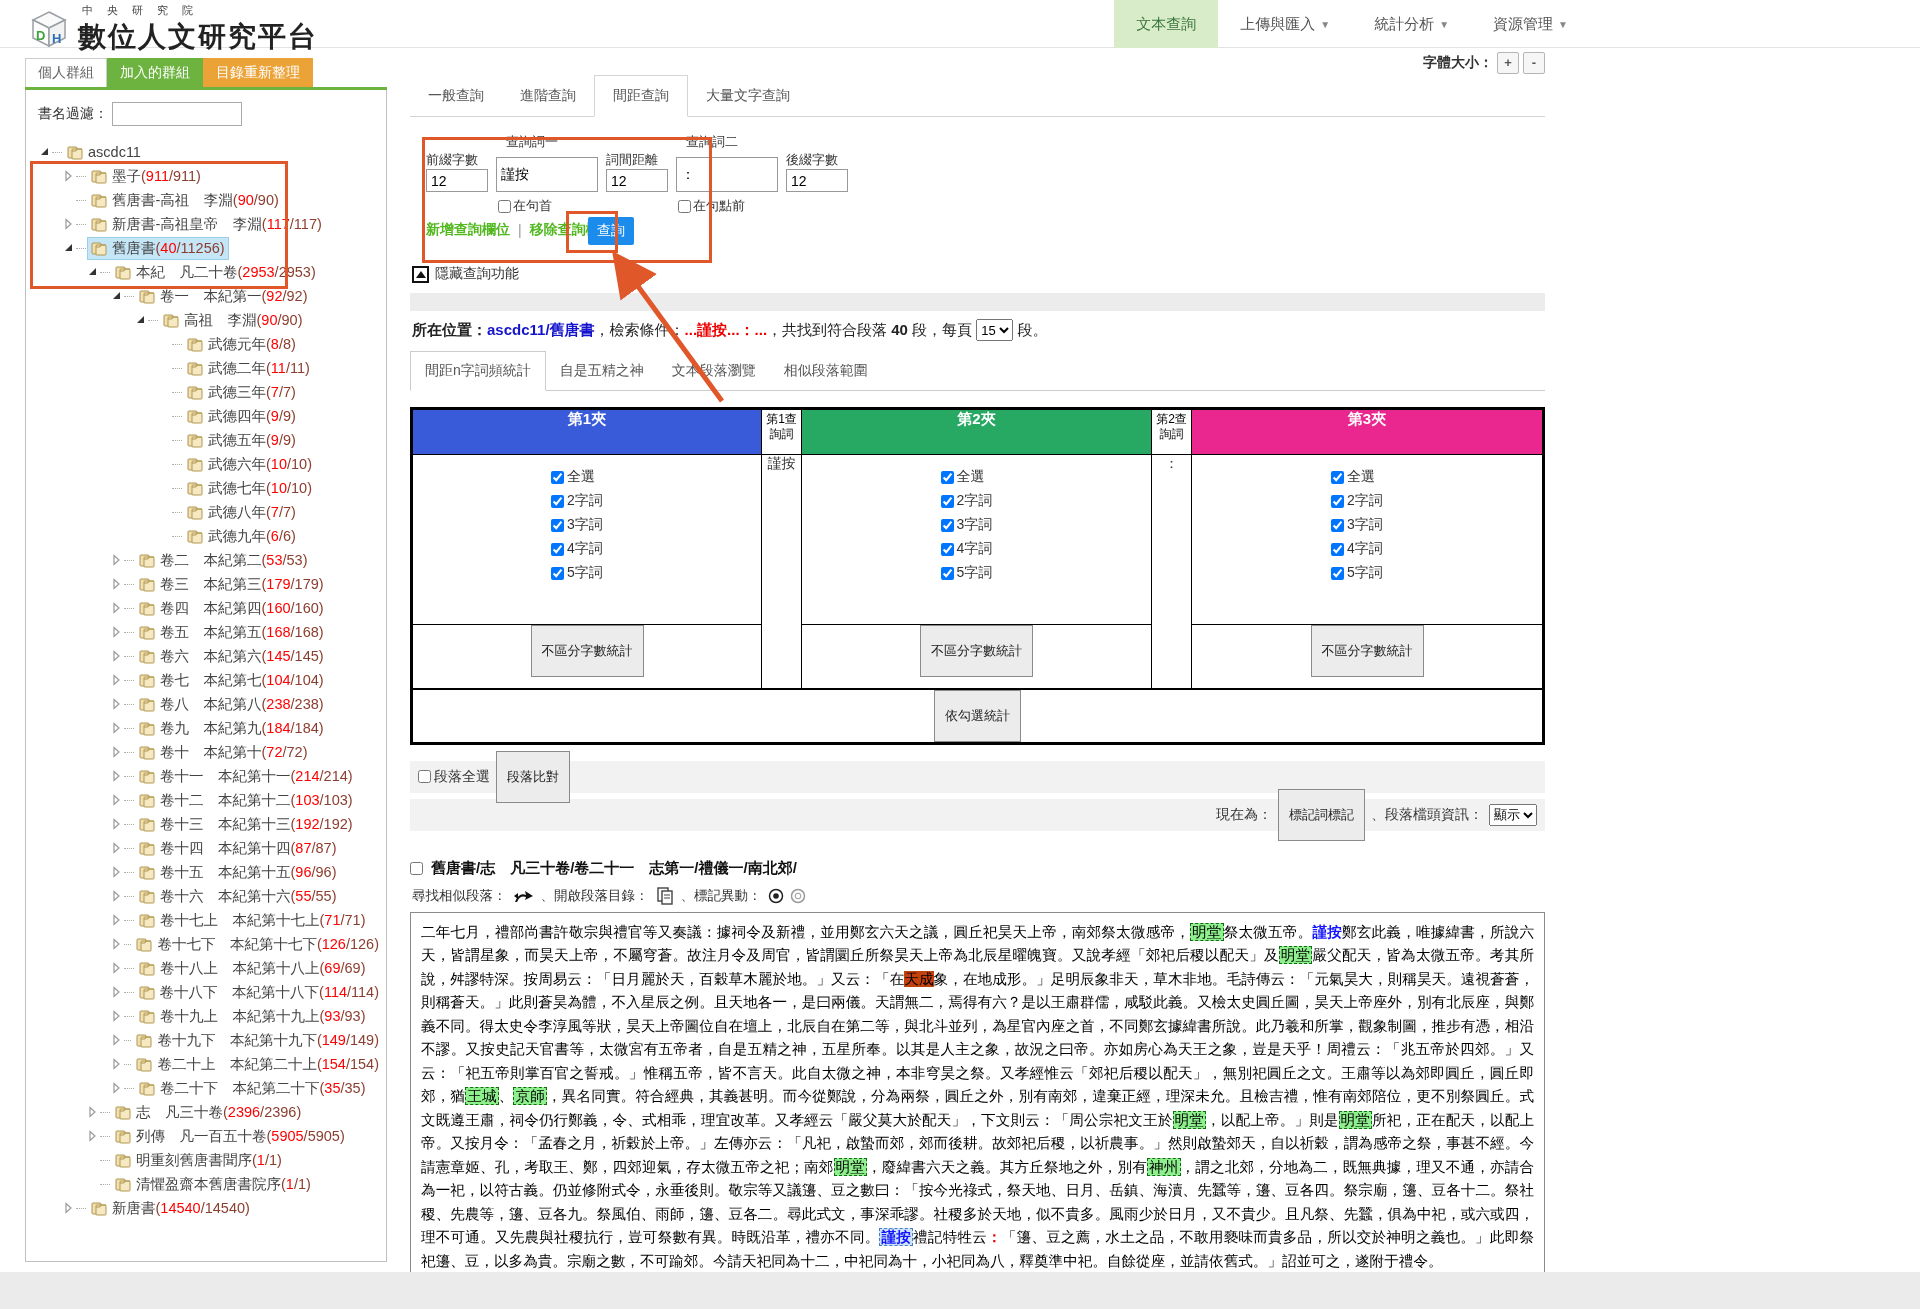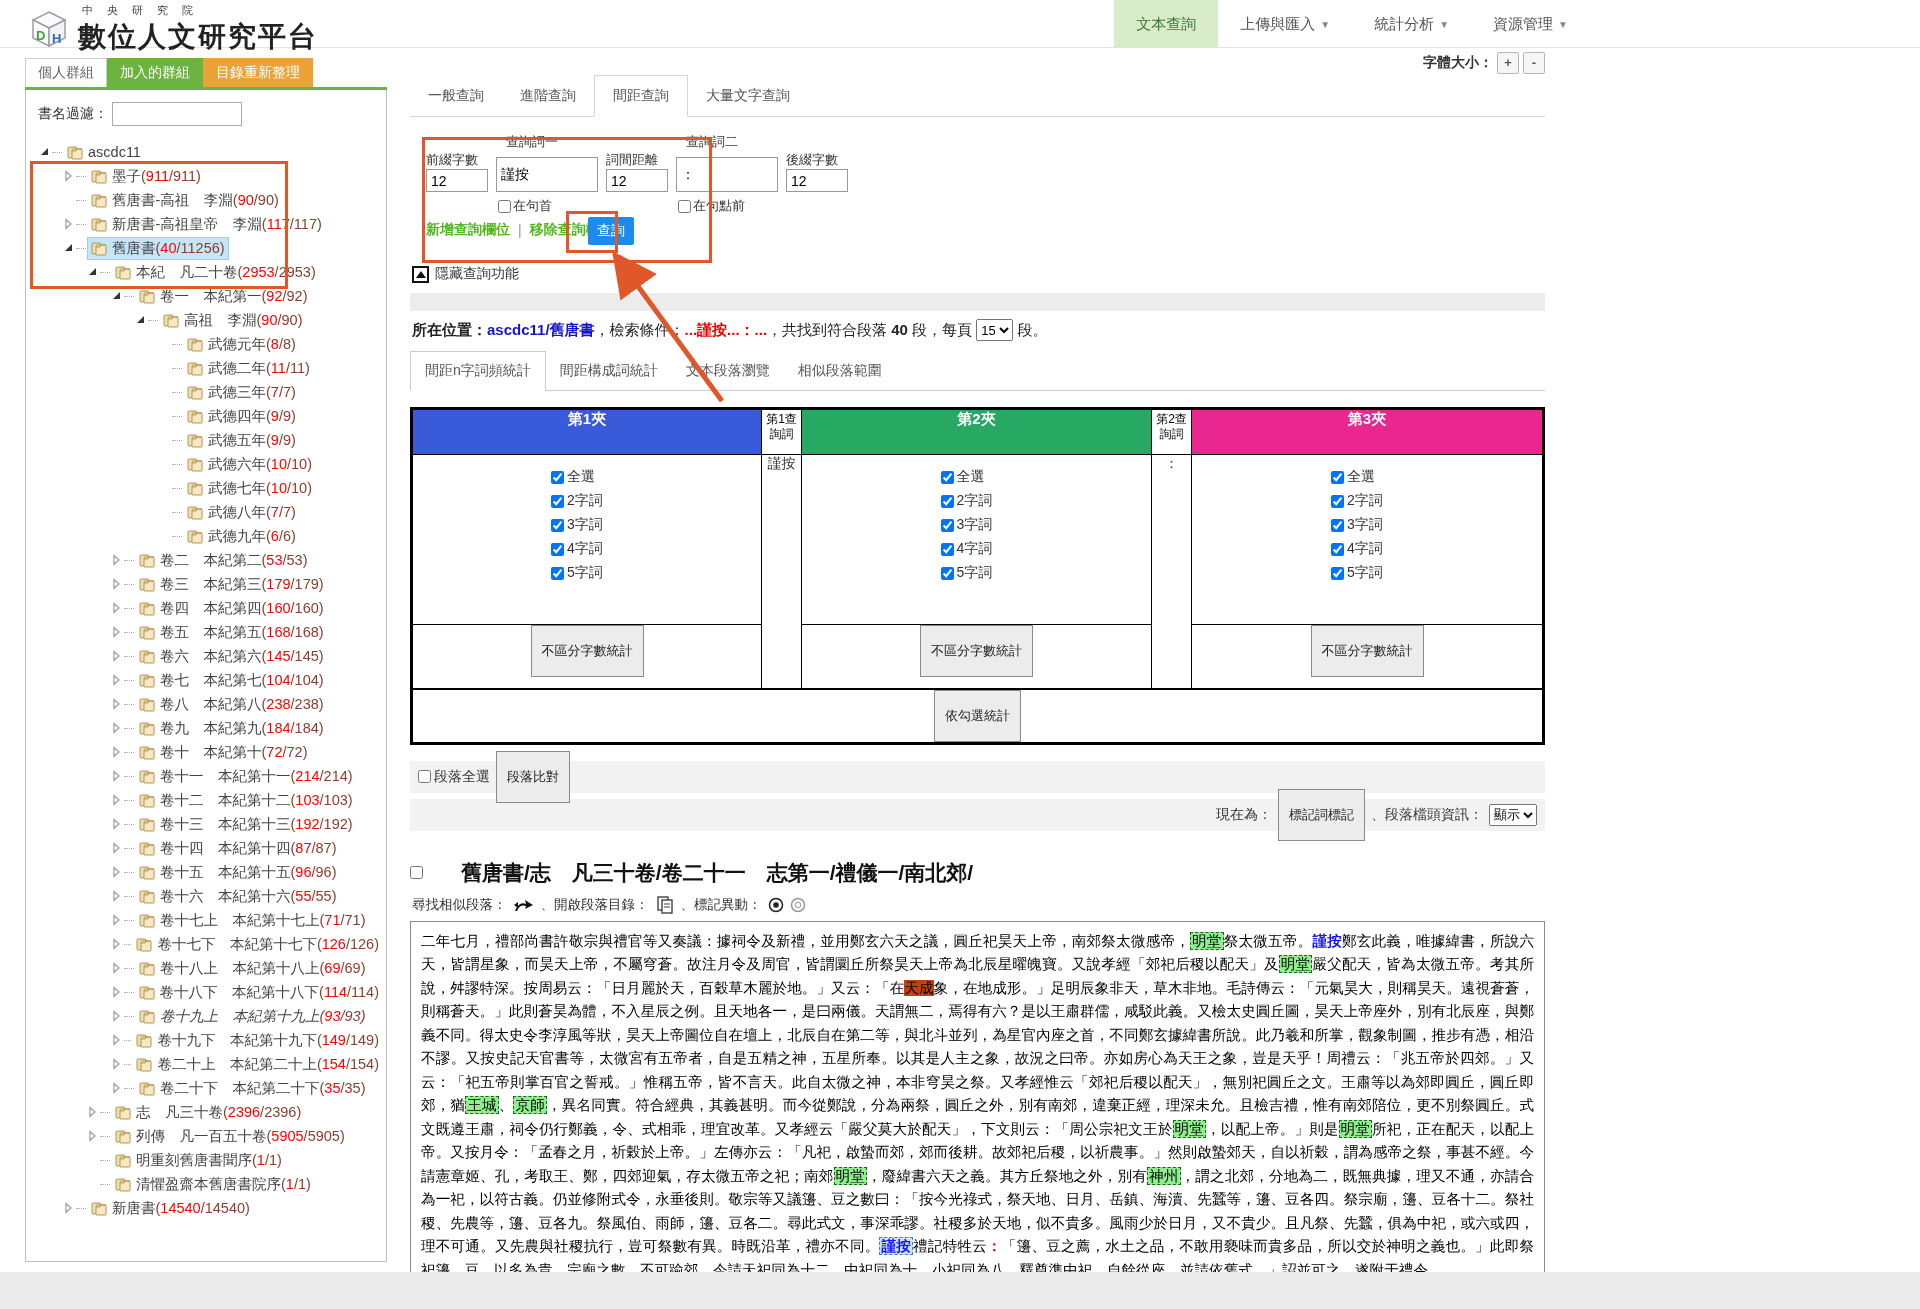--- a/index.html
+++ b/index.html
@@ -79,21 +79,21 @@
   td.mid { vertical-align:middle; text-align:center; font-size:14px; }
   td.btnrow { height:64px; text-align:center; vertical-align:middle; border-top:1px solid #bbb !important; }
   td.footer { height:50px; text-align:center; vertical-align:middle; border-top:2px solid #000 !important; }
   .gbtn { background:#ececec; border:1px solid #8a8a8a; font-size:13px; padding:16px 10px; color:#222; cursor:pointer; font-family:inherit; }
 
   .band { height:32px; background:#f2f2f2; margin-top:16px; display:flex; align-items:center; padding:0 8px; font-size:14px; color:#333; gap:6px; }
   .band.right { justify-content:flex-end; margin-top:6px; }
   .band select { font-size:13px; height:22px; }
 
   .doc-title-row { display:flex; align-items:center; gap:8px; margin-top:28px; }
-  .doc-title { font-size:21px; font-weight:bold; color:#111;margin-left:30px; }
+  .doc-title { font-size:15px; font-weight:bold; color:#111; }
   .tools-row { display:flex; align-items:center; gap:6px; font-size:13.5px; color:#333; margin:8px 0 6px 2px; }
   .doc-box { border:1px solid #8a8a8a; padding:8px 10px; font-size:14.6px; line-height:23.5px; text-align:justify; color:#000; margin-top:2px; }
   .mk-g { background:#8df08d; border:1px dashed #17691a; padding:0 1px; }
   .q1 { color:#1414ff; font-weight:bold; }
   .selc { background:#c2410c; }
   .hit1 { background:#cde4f9; color:#1414ff; font-weight:bold; border:1px dashed #4a7dbd; padding:0 1px; }
   .hit2 { color:#ee0000; font-weight:bold; }
   .bottom-strip { position:absolute; left:0; top:1272px; width:1920px; height:37px; background:#ebebeb; }
   .icon { display:inline-flex; vertical-align:middle; }
 </style>
@@ -622,21 +622,21 @@
             <span class="stub"></span>
             <span class="lbl-wrap">
               <svg class="icon" width="17" height="15" viewBox="0 0 17 15">
                 <rect x="1" y="2" width="9" height="11" rx="1" fill="#efe0b0" stroke="#b09550"></rect>
                 <rect x="5" y="4" width="10" height="10" rx="1" fill="#f6e9c2" stroke="#b09550"></rect>
                 <path d="M5 6 h4 l1-2 h5" fill="none" stroke="#b09550"></path>
               </svg>
               <span class="lbl">卷十八下　本紀第十八下<span class="cnt-rest">(</span><span class="cnt-red">114</span><span class="cnt-rest">/114)</span></span>
             </span>
           </div>
-          <div class="tree-row" style="padding-left: 74px; font-style: italic;">
+          <div class="tree-row" style="padding-left: 74px;">
             <svg class="exp" viewBox="0 0 12 12">
               <polygon points="4,1.5 9,6 4,10.5" fill="#fff" stroke="#999" stroke-width="1.2"></polygon>
             </svg>
             <span class="stub"></span>
             <span class="lbl-wrap">
               <svg class="icon" width="17" height="15" viewBox="0 0 17 15">
                 <rect x="1" y="2" width="9" height="11" rx="1" fill="#efe0b0" stroke="#b09550"></rect>
                 <rect x="5" y="4" width="10" height="10" rx="1" fill="#f6e9c2" stroke="#b09550"></rect>
                 <path d="M5 6 h4 l1-2 h5" fill="none" stroke="#b09550"></path>
               </svg>
@@ -814,21 +814,21 @@
     <div class="gray-strip"></div>
 
     <div class="status">
       <span class="b">所在位置：</span><span class="loc">ascdc11/舊唐書</span><span>，檢索條件：</span><span class="cond">...謹按...：...</span><span>，共找到符合段落 </span><span class="b">40</span><span> 段，每頁</span>
       <select><option>15</option></select>
       <span> 段。</span>
     </div>
 
     <div class="rtabs" id="resultTabs">
         <div class="rtab active">間距n字詞頻統計</div>
-        <div class="rtab">間距構成詞統計</div>
+        <div class="rtab">自是五精之神</div>
         <div class="rtab">文本段落瀏覽</div>
         <div class="rtab">相似段落範圍</div>
       </div>
 
     <table class="stats">
       <tbody>
           <tr>
         <th class="clip" style="width: 350px; background: rgb(58, 91, 217);" id="clip1">第1夾</th>
         <th class="sep" style="width:40px">第1查詢詞</th>
         <th class="clip" style="width: 350px; background: rgb(39, 168, 99);" id="clip2">第2夾</th>

